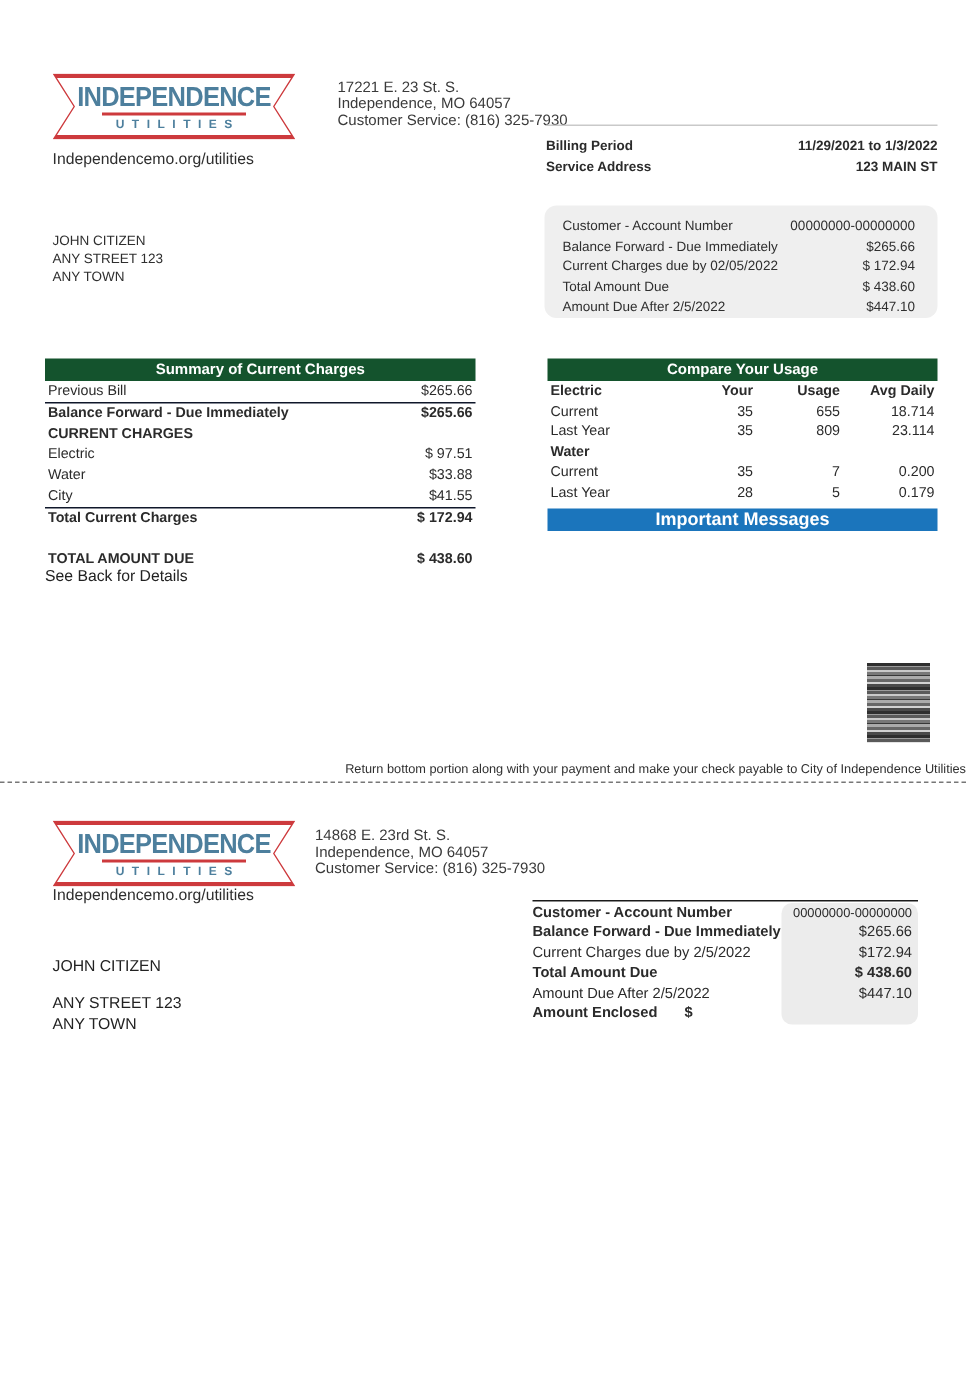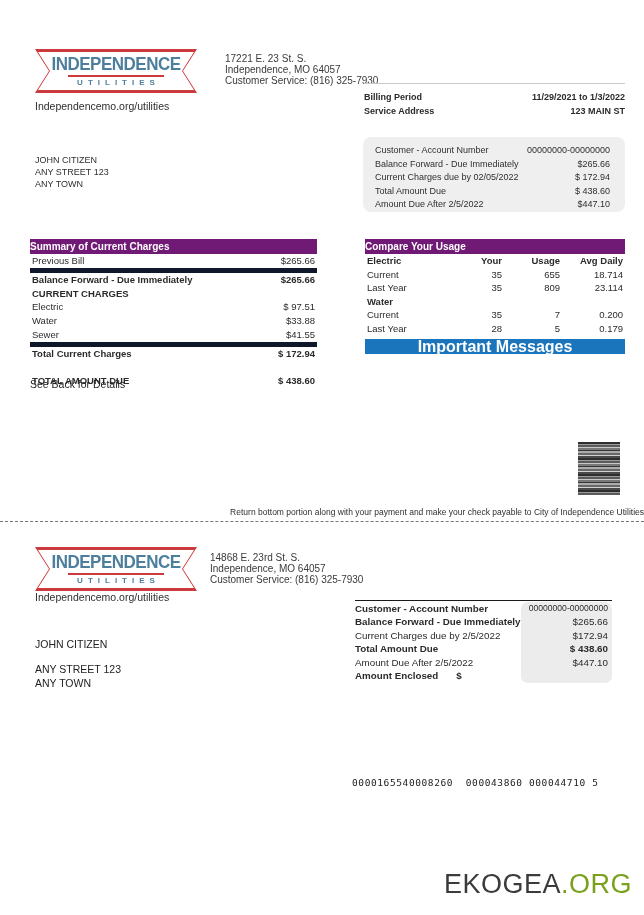--- a/index.html
+++ b/index.html
@@ -26,38 +26,38 @@
 
   .billing-block { position:absolute; left:364px; top:83px; width:261px; border-top:1px solid #c9c9c9; padding-top:6px; }
   .billing-row { display:flex; justify-content:space-between; font-size:9px; font-weight:bold; line-height:14px; }
 
   .acct-box { position:absolute; left:363px; top:137px; width:262px; height:75px; background:#efefef; border-radius:8px; padding:7px 15px 0 12px; }
   .acct-row { display:flex; justify-content:space-between; font-size:9px; line-height:13.6px; color:#2f2f2f; }
 
   .cust-addr-top { position:absolute; left:35px; top:154px; font-size:9px; line-height:12px; color:#2f2f2f; }
 
   
-  .tbl-header { height:15px; background:#701a75; color:#fff; font-weight:bold; font-size:10px; line-height:15px; }
+  .tbl-header { height:15px; background:#14532d; color:#fff; font-weight:bold; font-size:10px; text-align:center; line-height:15px; }
   .summary-tbl { position:absolute; left:30px; top:239px; width:287px; }
   .s-row { display:flex; justify-content:space-between; font-size:9.5px; line-height:13.8px; padding:0 2px 0 2px; }
   .s-row.bold { font-weight:bold; }
-  .s-row.underline { border-bottom:5px solid #0f172a; }
+  .s-row.underline { border-bottom:1px solid #0f172a; }
   .s-row.total { margin-top:13px; }
   .see-back { position:absolute; left:30px; top:378px; font-size:10.5px; color:#222; }
 
   .usage-tbl { position:absolute; left:365px; top:239px; width:260px; }
   .u-row { display:flex; font-size:9.5px; line-height:13.5px; padding:0 2px; }
   .u-row .c-label { width:80px; text-align:left; }
   .u-row .c-days { width:55px; text-align:right; }
   .u-row .c-usage { width:58px; text-align:right; }
   .u-row .c-avg { flex:1; text-align:right; }
   .u-row.head, .u-row .bold { font-weight:bold; }
   .u-row.section { font-weight:bold; }
 
-  .messages-bar { position:absolute; left:365px; top:339px; width:260px; height:15px; background:#1b75bc; color:#fff; font-weight:bold; font-size:16px; text-align:center; line-height:15px; }
+  .messages-bar { position:absolute; left:365px; top:339px; width:260px; height:15px; background:#1b75bc; color:#fff; font-weight:bold; font-size:12px; text-align:center; line-height:15px; }
 
   
   .barcode { position:absolute; left:578px; top:442px; width:42px; height:53px;
     background:repeating-linear-gradient(180deg,
       #2e2e2e 0 2px, #9a9a9a 2px 3px, #5a5a5a 3px 5px, #c9c9c9 5px 6px,
       #787878 6px 8px, #383838 8px 9px, #ababab 9px 11px, #676767 11px 13px,
       #d2d2d2 13px 14px, #4a4a4a 14px 16px); }
 
   
   .stub-sep { position:absolute; left:0; top:506px; width:644px; text-align:right;
@@ -164,21 +164,21 @@
     </div>
     <div class="s-row">
       <span>Electric</span>
       <span>$ 97.51</span>
     </div>
     <div class="s-row">
       <span>Water</span>
       <span>$33.88</span>
     </div>
     <div class="s-row underline">
-      <span>Sewer</span>
+      <span>City</span>
       <span>$41.55</span>
     </div>
     <div class="s-row bold">
       <span>Total Current Charges</span>
       <span>$ 172.94</span>
     </div>
     <div class="s-row bold total">
       <span>TOTAL AMOUNT DUE</span>
       <span>$ 438.60</span>
     </div>
@@ -276,17 +276,15 @@
       <span class="dollar">$</span>
     </div>
   </div>
 
   <div class="cust-name-bottom">JOHN CITIZEN</div>
   <div class="cust-addr-bottom">
     <div>ANY STREET 123</div>
     <div>ANY TOWN</div>
   </div>
 
-  <div class="micr">0000165540008260  000043860 000044710 5</div>
-
-  <div class="footer-brand"><span>EKOGEA</span><span class="tld">.ORG</span></div>
+
 
 </div>
 
 </body></html>

